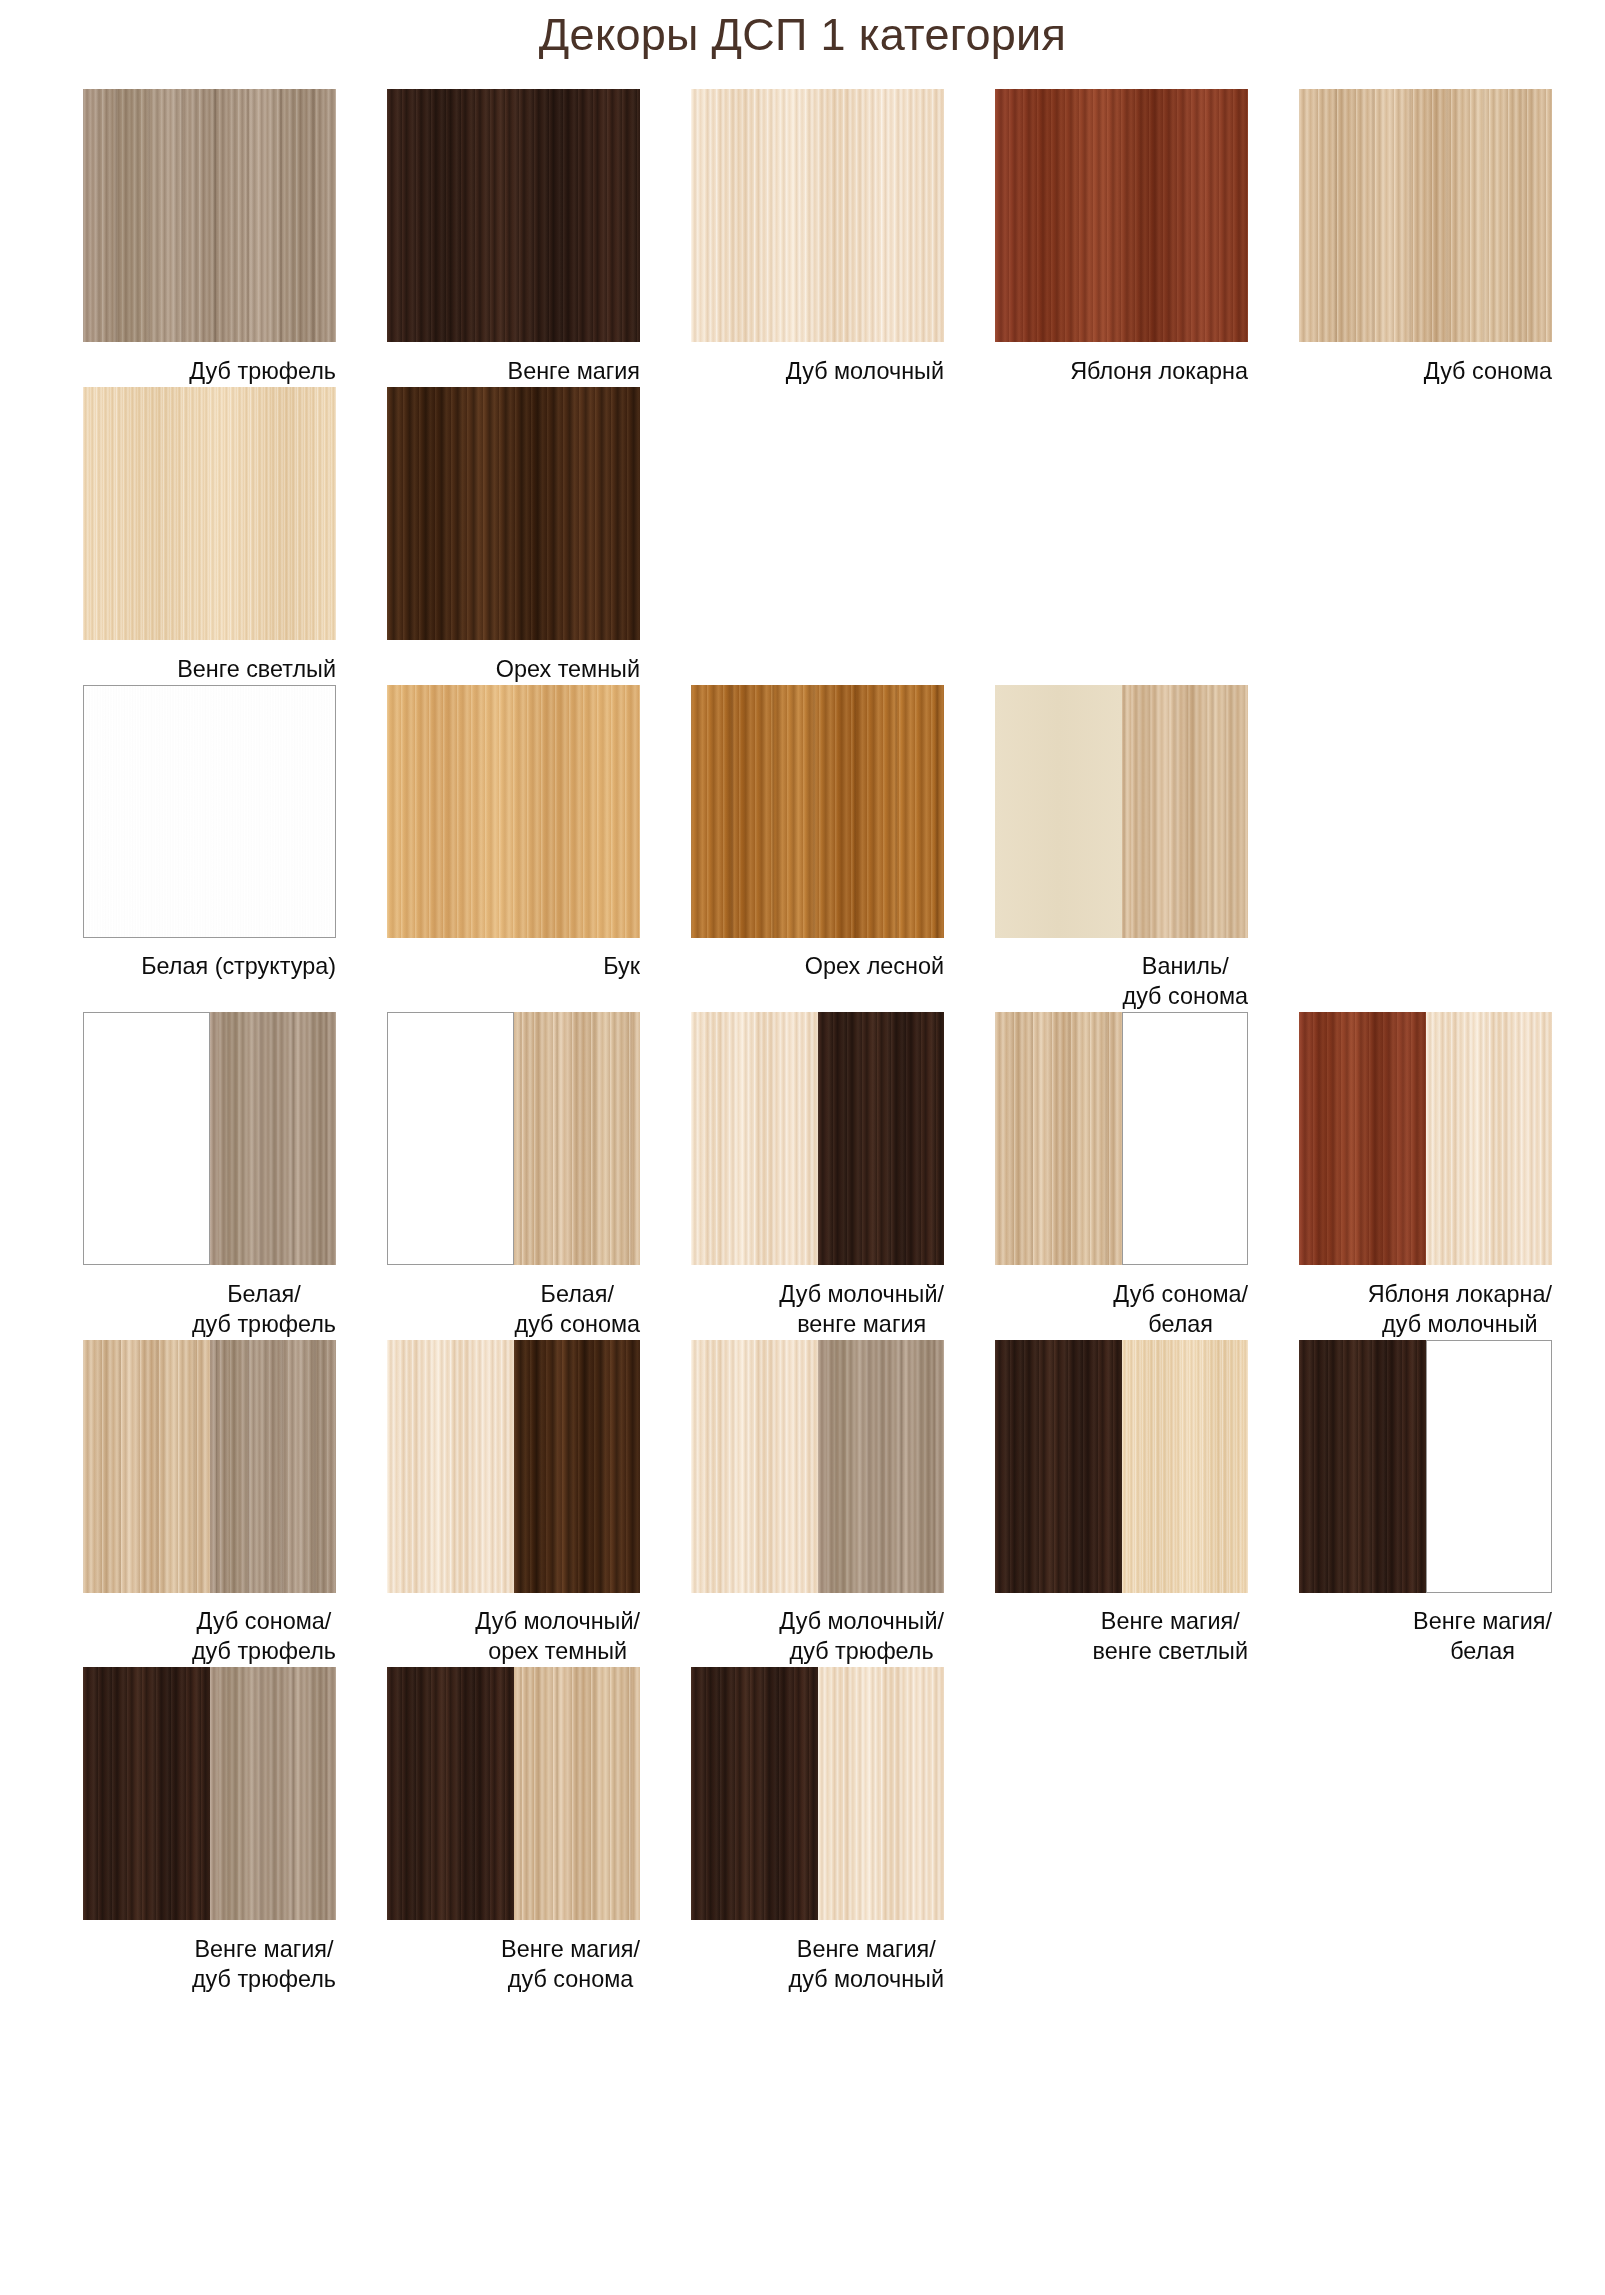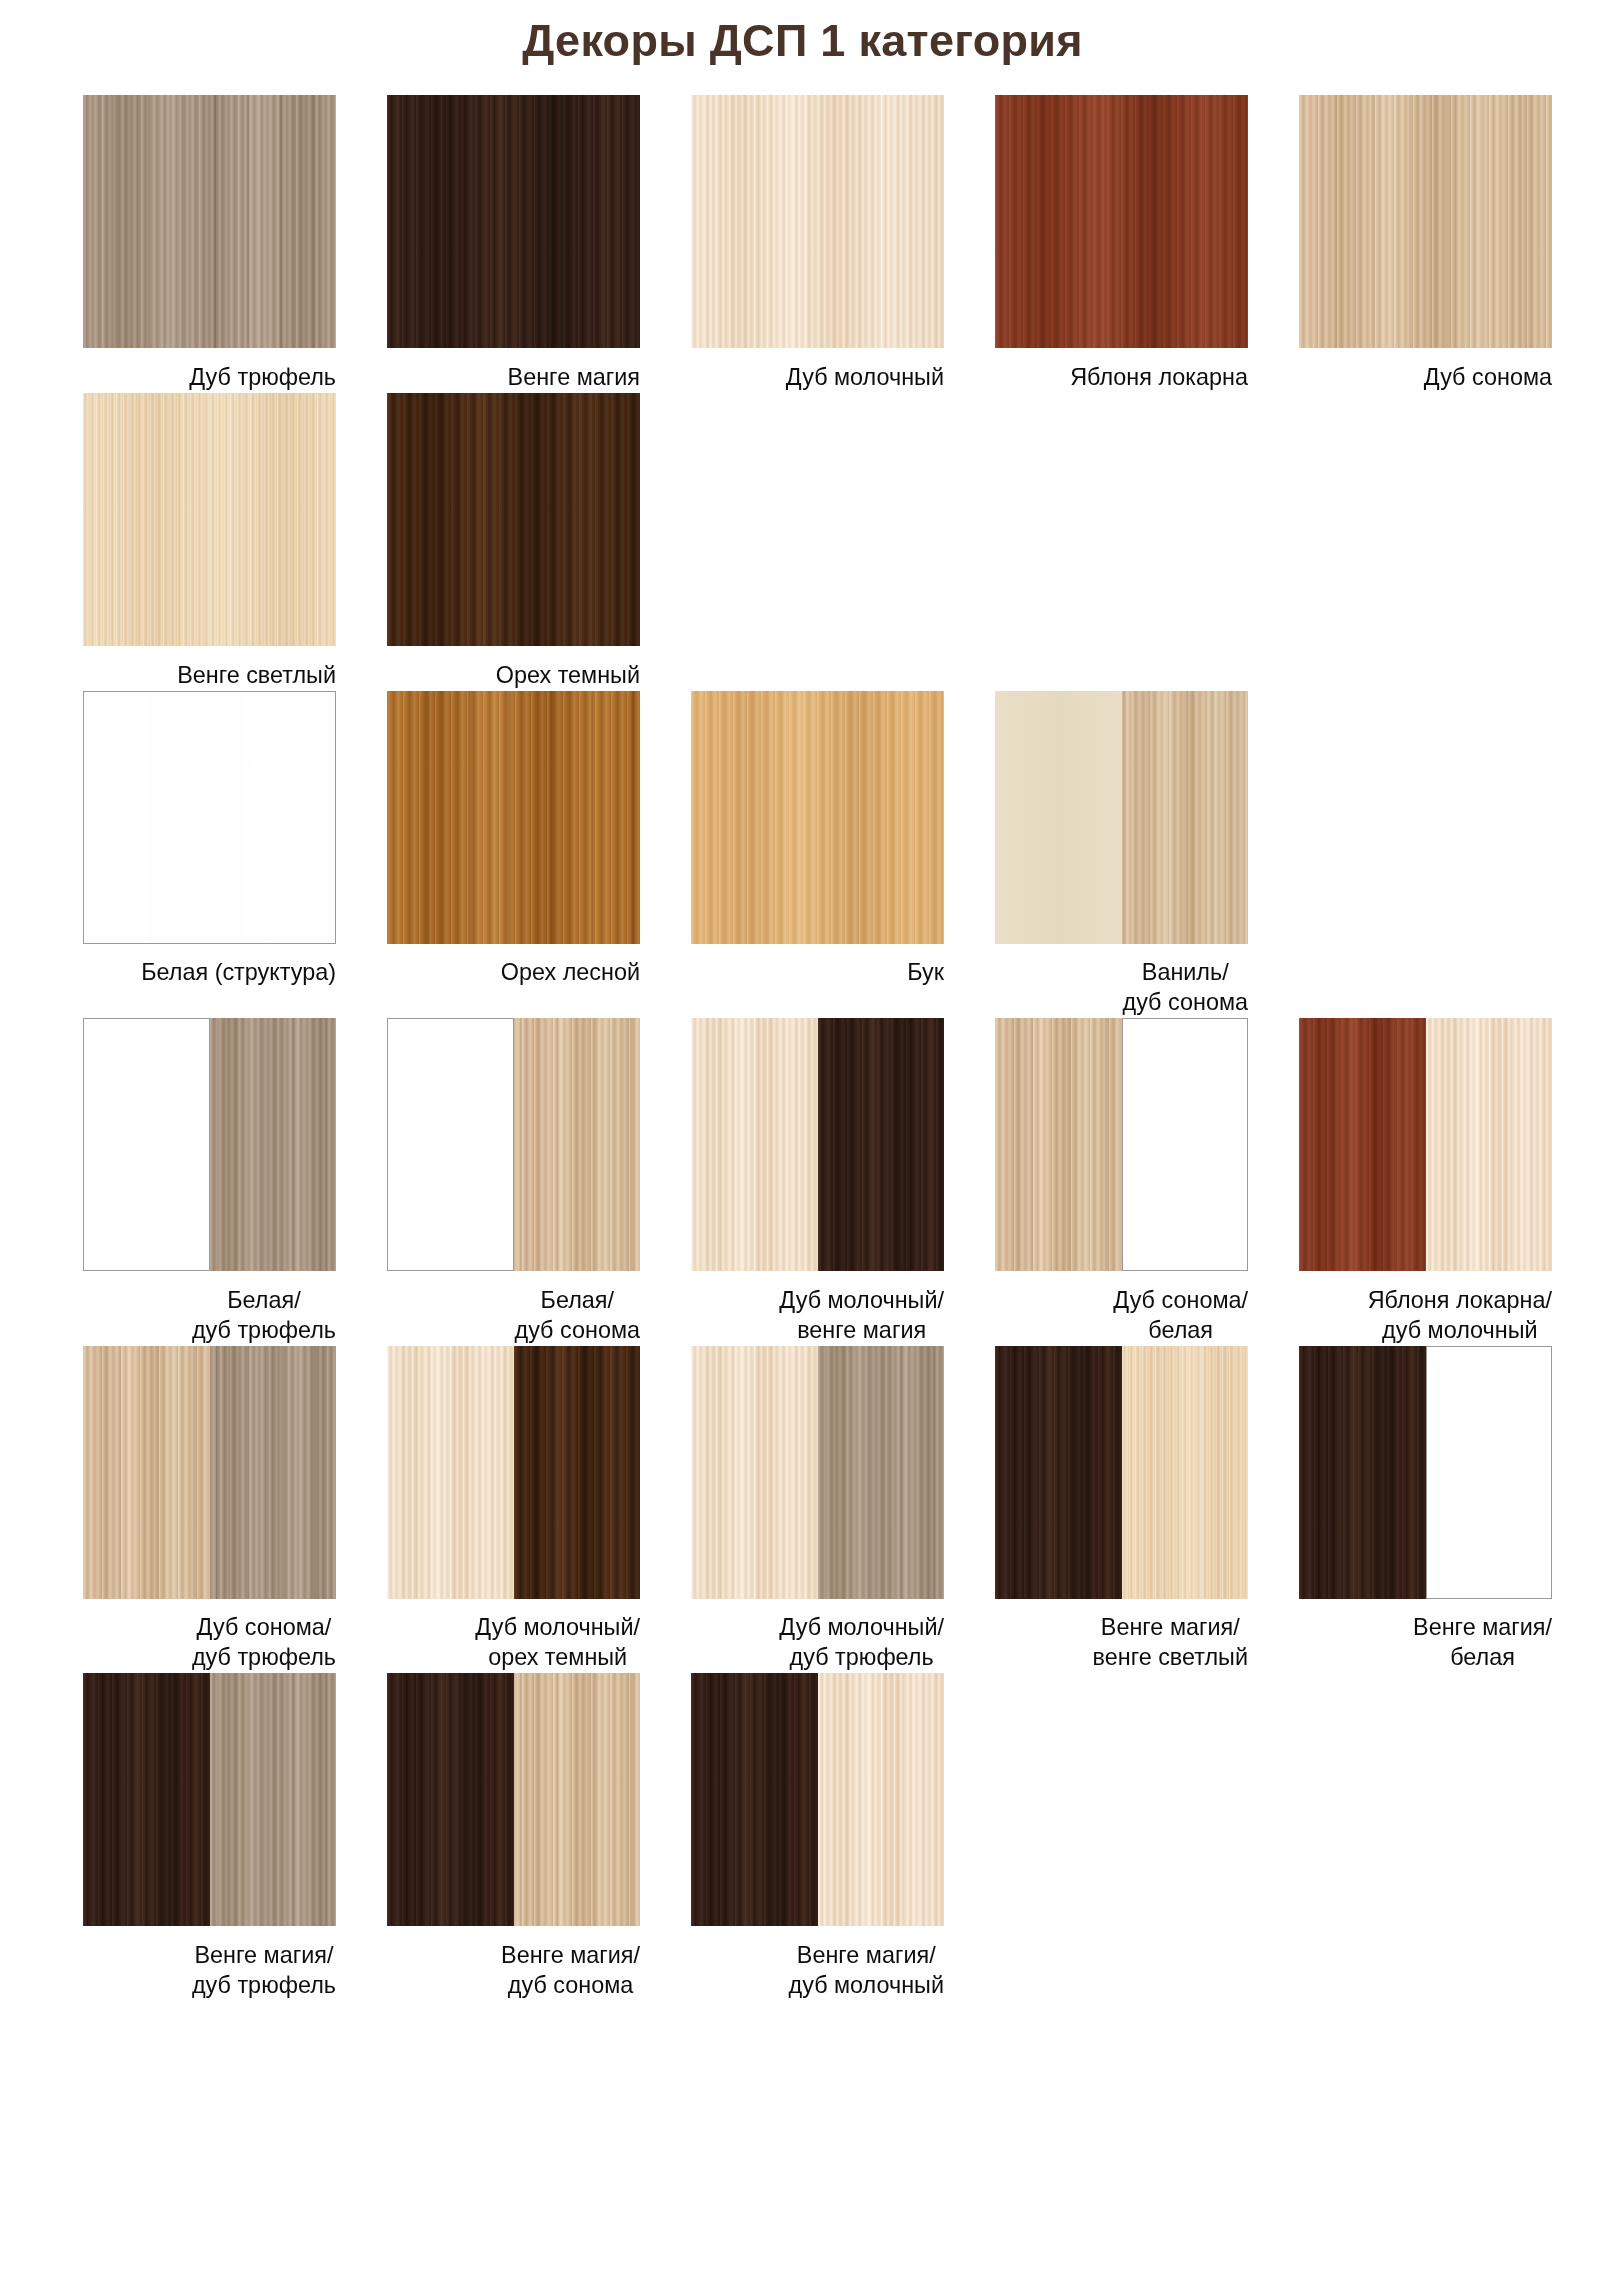--- a/index.html
+++ b/index.html
@@ -14,24 +14,24 @@
     width:1605px;
     min-height:2295px;
     background:#fff;
     box-sizing:border-box;
     padding:0;
     position:relative;
   }
   .page-title{
     text-align:center;
     font-size:45px;
-    font-weight:bold;
+    font-weight:normal;
     color:#4a3328;
     margin:0;
-    padding:17px 0 0 0;
+    padding:11px 0 0 0;
     letter-spacing:0.3px;
     line-height:1.05;
   }
 
   .grid{
     margin:31px 0 0 0;
     padding:0 0 0 0;
   }
   .row{
     display:flex;
@@ -286,29 +286,29 @@
 
     <div class="row">
       <div class="cell">
         <div class="swatch">
           <div class="full m-white-struct"></div>
         </div>
         <div class="label">Белая (структура)</div>
       </div>
       <div class="cell">
         <div class="swatch">
+          <div class="full m-beech"></div>
+        </div>
+        <div class="label">Бук</div>
+      </div>
+      <div class="cell">
+        <div class="swatch">
           <div class="full m-walnut-forest"></div>
         </div>
         <div class="label">Орех лесной</div>
-      </div>
-      <div class="cell">
-        <div class="swatch">
-          <div class="full m-beech"></div>
-        </div>
-        <div class="label">Бук</div>
       </div>
       <div class="cell">
         <div class="swatch">
           <div class="half m-vanilla"></div>
           <div class="half m-oak-sonoma shift1"></div>
         </div>
         <div class="label">Ваниль/
 дуб сонома</div>
       </div>
     </div>

